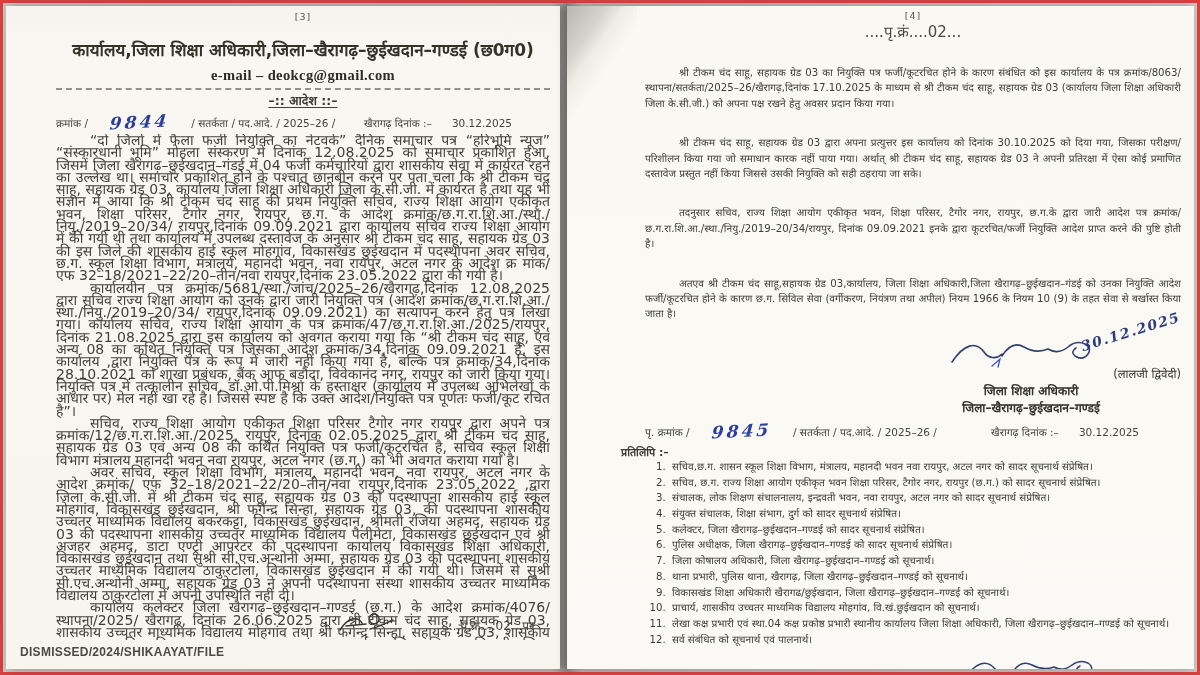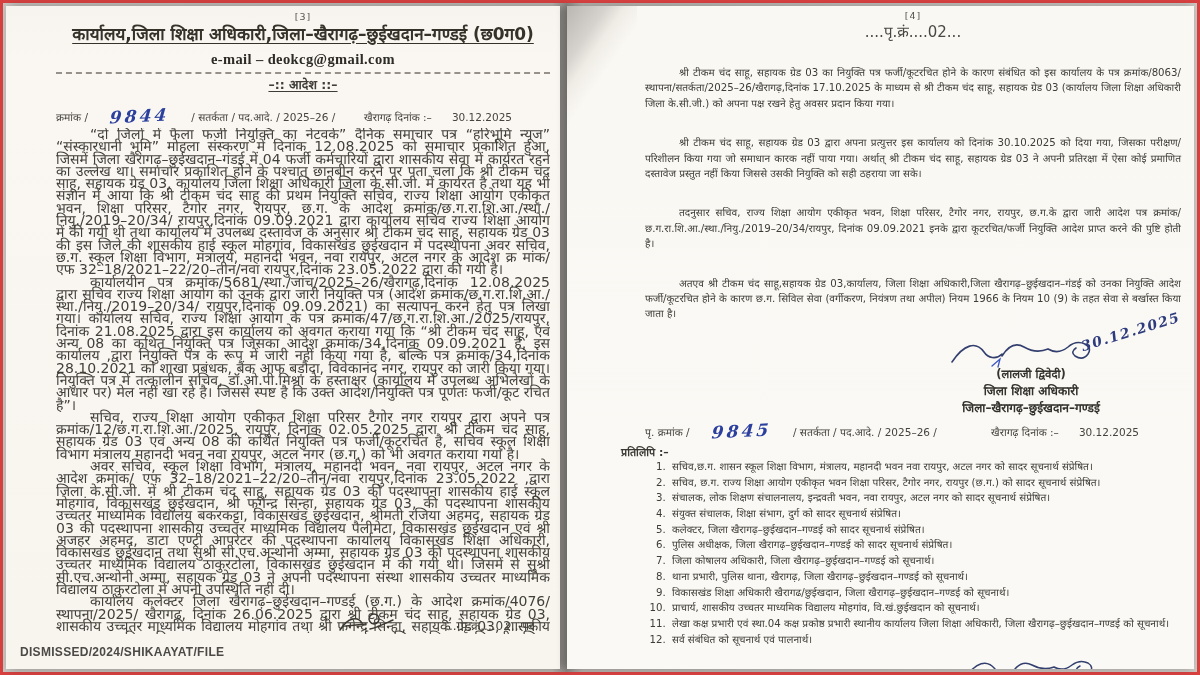--- a/index.html
+++ b/index.html
@@ -30,28 +30,28 @@
     box-shadow:-3px 0 7px rgba(40,38,36,.28);
   }
   .fold{
     position:absolute;left:0;top:0;width:70px;height:120px;
     background:linear-gradient(125deg,#b9b6b1 0%,#d6d3ce 26%,#efece6 38%,rgba(250,248,243,0) 55%);
     pointer-events:none;
   }
   .pageno{text-align:center;font-size:9.5px;color:#56544f;letter-spacing:1px;}
   .doc-title{
     text-align:center;font-size:17px;font-weight:bold;color:#343229;
-    text-decoration:underline;text-underline-offset:3px;white-space:nowrap;margin-top:0;
+    text-underline-offset:3px;white-space:nowrap;margin-top:16px;
   }
   .doc-email{
     text-align:center;font-family:"Liberation Serif",serif;font-weight:bold;
     font-size:14.5px;color:#2d2b26;margin-top:6px;letter-spacing:.4px;
   }
   .dash-sep{border:none;border-top:2px dashed #96928b;margin:4px 0 2px 0;}
-  .order-heading{text-align:center;font-size:12.5px;font-weight:bold;margin:0 0 12px 0;}
+  .order-heading{text-align:center;font-size:12.5px;font-weight:bold;margin:0 0 2px 0;}
   .order-heading span{text-decoration:underline;text-underline-offset:2px;}
   .refline{
     display:flex;align-items:baseline;font-size:10.5px;color:#45433d;
     margin:0 0 3px 0;white-space:nowrap;gap:12px;
   }
   .refline .grow{flex:1;}
   .hand-number{
     display:inline-block;font-family:"DejaVu Serif",serif;font-style:italic;font-weight:bold;
     color:#2b3f9e;font-size:17px;letter-spacing:3px;margin:0 10px;
     transform:skewX(-8deg) rotate(-3deg);position:relative;top:1px;
@@ -73,21 +73,21 @@
   .sig-block{
     width:300px;margin:10px 0 4px auto;position:relative;text-align:center;
   }
   .sig-block .sig-svg{display:block;margin:0 auto -4px auto;}
   .hand-date{
     position:absolute;right:-6px;top:6px;display:inline-block;
     transform:rotate(-17deg);transform-origin:left bottom;
     font-family:"DejaVu Serif",serif;font-style:italic;font-weight:bold;
     color:#2e3c7e;font-size:14px;letter-spacing:1.5px;white-space:nowrap;
   }
-  .sig-name{font-size:11.5px;font-weight:bold;color:#35332d;}
+  .sig-name{font-size:11.5px;font-weight:normal;color:#35332d;text-align:right;}
   .sig-desg{font-size:12px;font-weight:bold;color:#33312b;margin-top:1px;}
   .sig-dist{font-size:12px;font-weight:bold;color:#33312b;}
   .copy-heading{font-size:10.8px;font-weight:bold;margin:4px 0 1px -24px;color:#3b3933;}
   .copylist{
     margin:0;padding:0 0 0 24px;font-size:10.2px;line-height:14.7px;color:#3e3c36;
   }
   .copylist li{margin:0 0 1px 0;text-align:justify;padding-left:3px;}
   .sig-block-bottom{
     width:270px;margin:4px 6px 0 auto;text-align:center;position:relative;
   }

